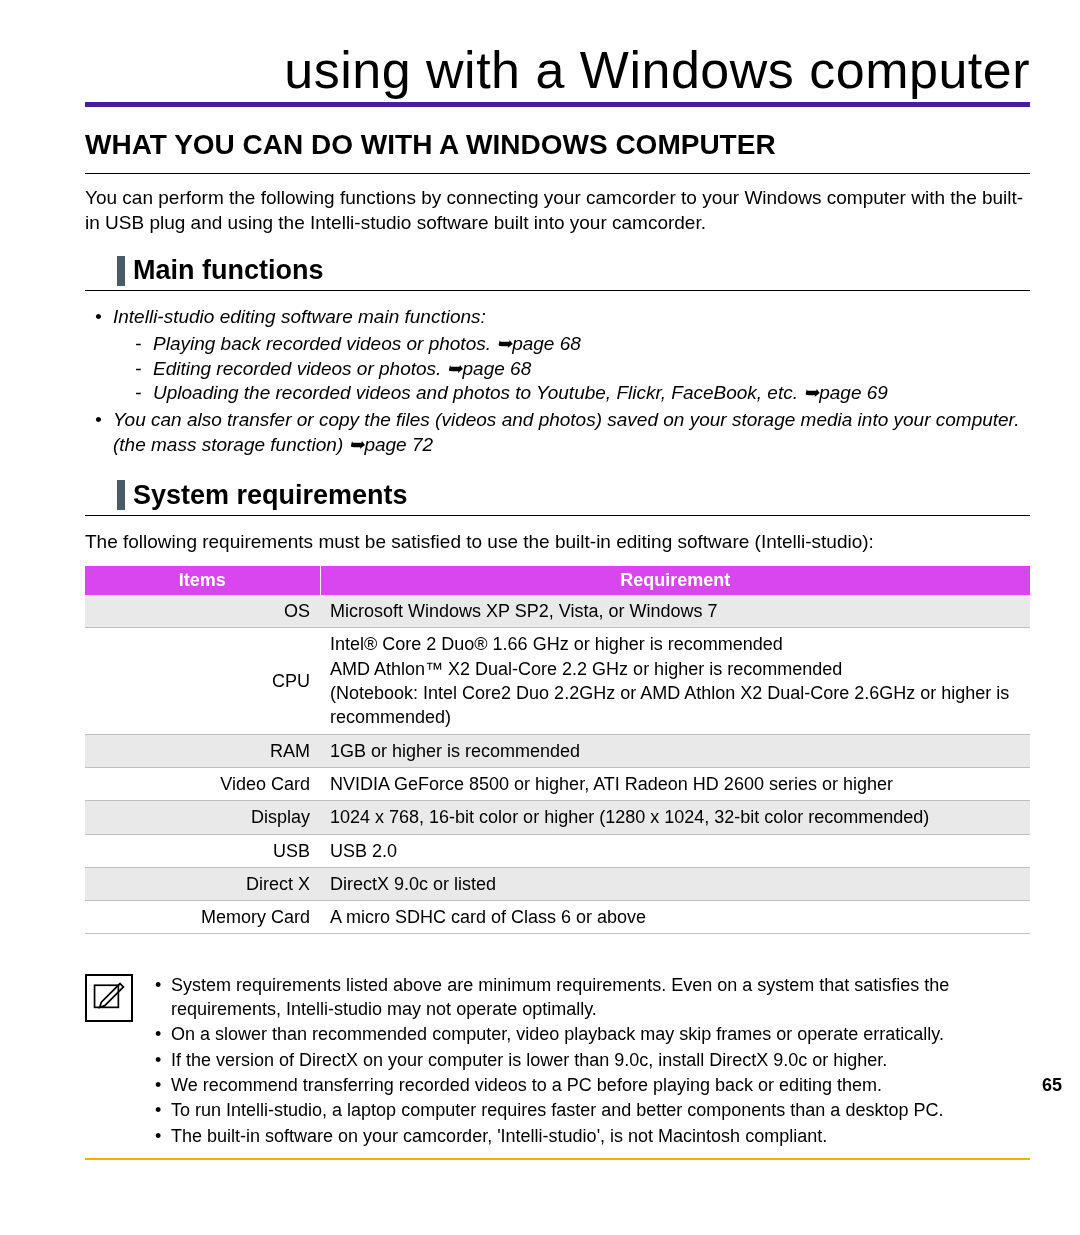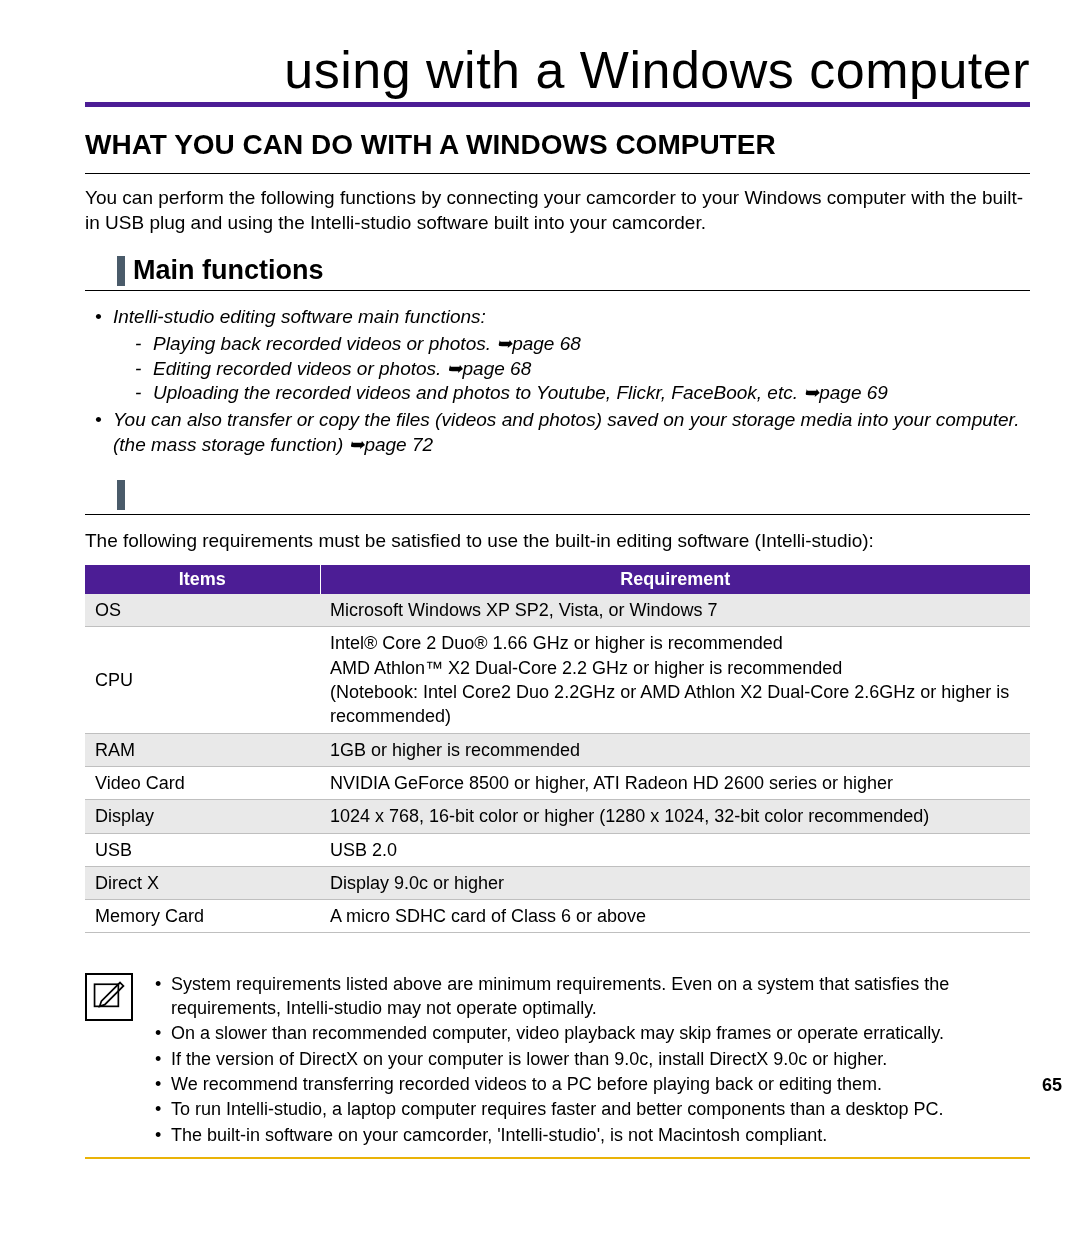--- a/index.html
+++ b/index.html
@@ -58,36 +58,36 @@
   ul.inner{list-style:none;padding:0;margin:2px 0 2px 22px;}
   ul.inner>li{position:relative;padding-left:18px;font-size:19px;line-height:1.3;}
   ul.inner>li::before{content:"-";position:absolute;left:0;top:0;}
   .para{font-size:19px;line-height:1.3;margin:8px 0 12px 0;}
   table.req{
     width:100%;
     border-collapse:collapse;
     font-size:18px;
   }
   table.req th{
-    background:#4c1d95;
+    background:#d946ef;
     color:#fff;
     font-weight:bold;
     text-align:center;
     padding:4px 8px;
     border-left:1px solid #fff;
   }
   table.req th:first-child{border-left:none;}
   table.req td{
     padding:4px 10px;
     border-bottom:1px solid #bfbfbf;
     vertical-align:middle;
     line-height:1.35;
   }
   table.req td.item{
-    text-align:left;
+    text-align:right;
     width:215px;
   }
   table.req tr.odd td{background:#e9e9e9;}
   table.req tr.even td{background:#fff;}
   .note-box{
     display:flex;
     align-items:flex-start;
     margin-top:40px;
     border-bottom:2px solid #eab308;
     padding-bottom:8px;
@@ -135,20 +135,21 @@
       <li>Editing recorded videos or photos. ➥page 68</li>
       <li>Uploading the recorded videos and photos to Youtube, Flickr, FaceBook, etc. ➥page 69</li>
     </ul>
   </li>
   <li>You can also transfer or copy the files (videos and photos) saved on your storage media into your computer. (the mass storage function) ➥page 72</li>
 </ul>
 
 <div class="sub-wrap">
   <div class="sub-head">
     <div class="bar"></div>
+    <div class="text">System requirements</div>
   </div>
 </div>
 
 <div class="para">The following requirements must be satisfied to use the built-in editing software (Intelli-studio):</div>
 
 <table class="req">
   <thead>
     <tr>
       <th>Items</th>
       <th>Requirement</th>
@@ -174,21 +175,21 @@
       <tr class="odd">
         <td class="item">Display</td>
         <td>1024 x 768, 16-bit color or higher (1280 x 1024, 32-bit color recommended)</td>
       </tr>
       <tr class="even">
         <td class="item">USB</td>
         <td>USB 2.0</td>
       </tr>
       <tr class="odd">
         <td class="item">Direct X</td>
-        <td>Display 9.0c or higher</td>
+        <td>DirectX 9.0c or listed</td>
       </tr>
       <tr class="even">
         <td class="item">Memory Card</td>
         <td>A micro SDHC card of Class 6 or above</td>
       </tr>
     </tbody>
 </table>
 
 <div class="note-box">
   <div class="note-icon">

